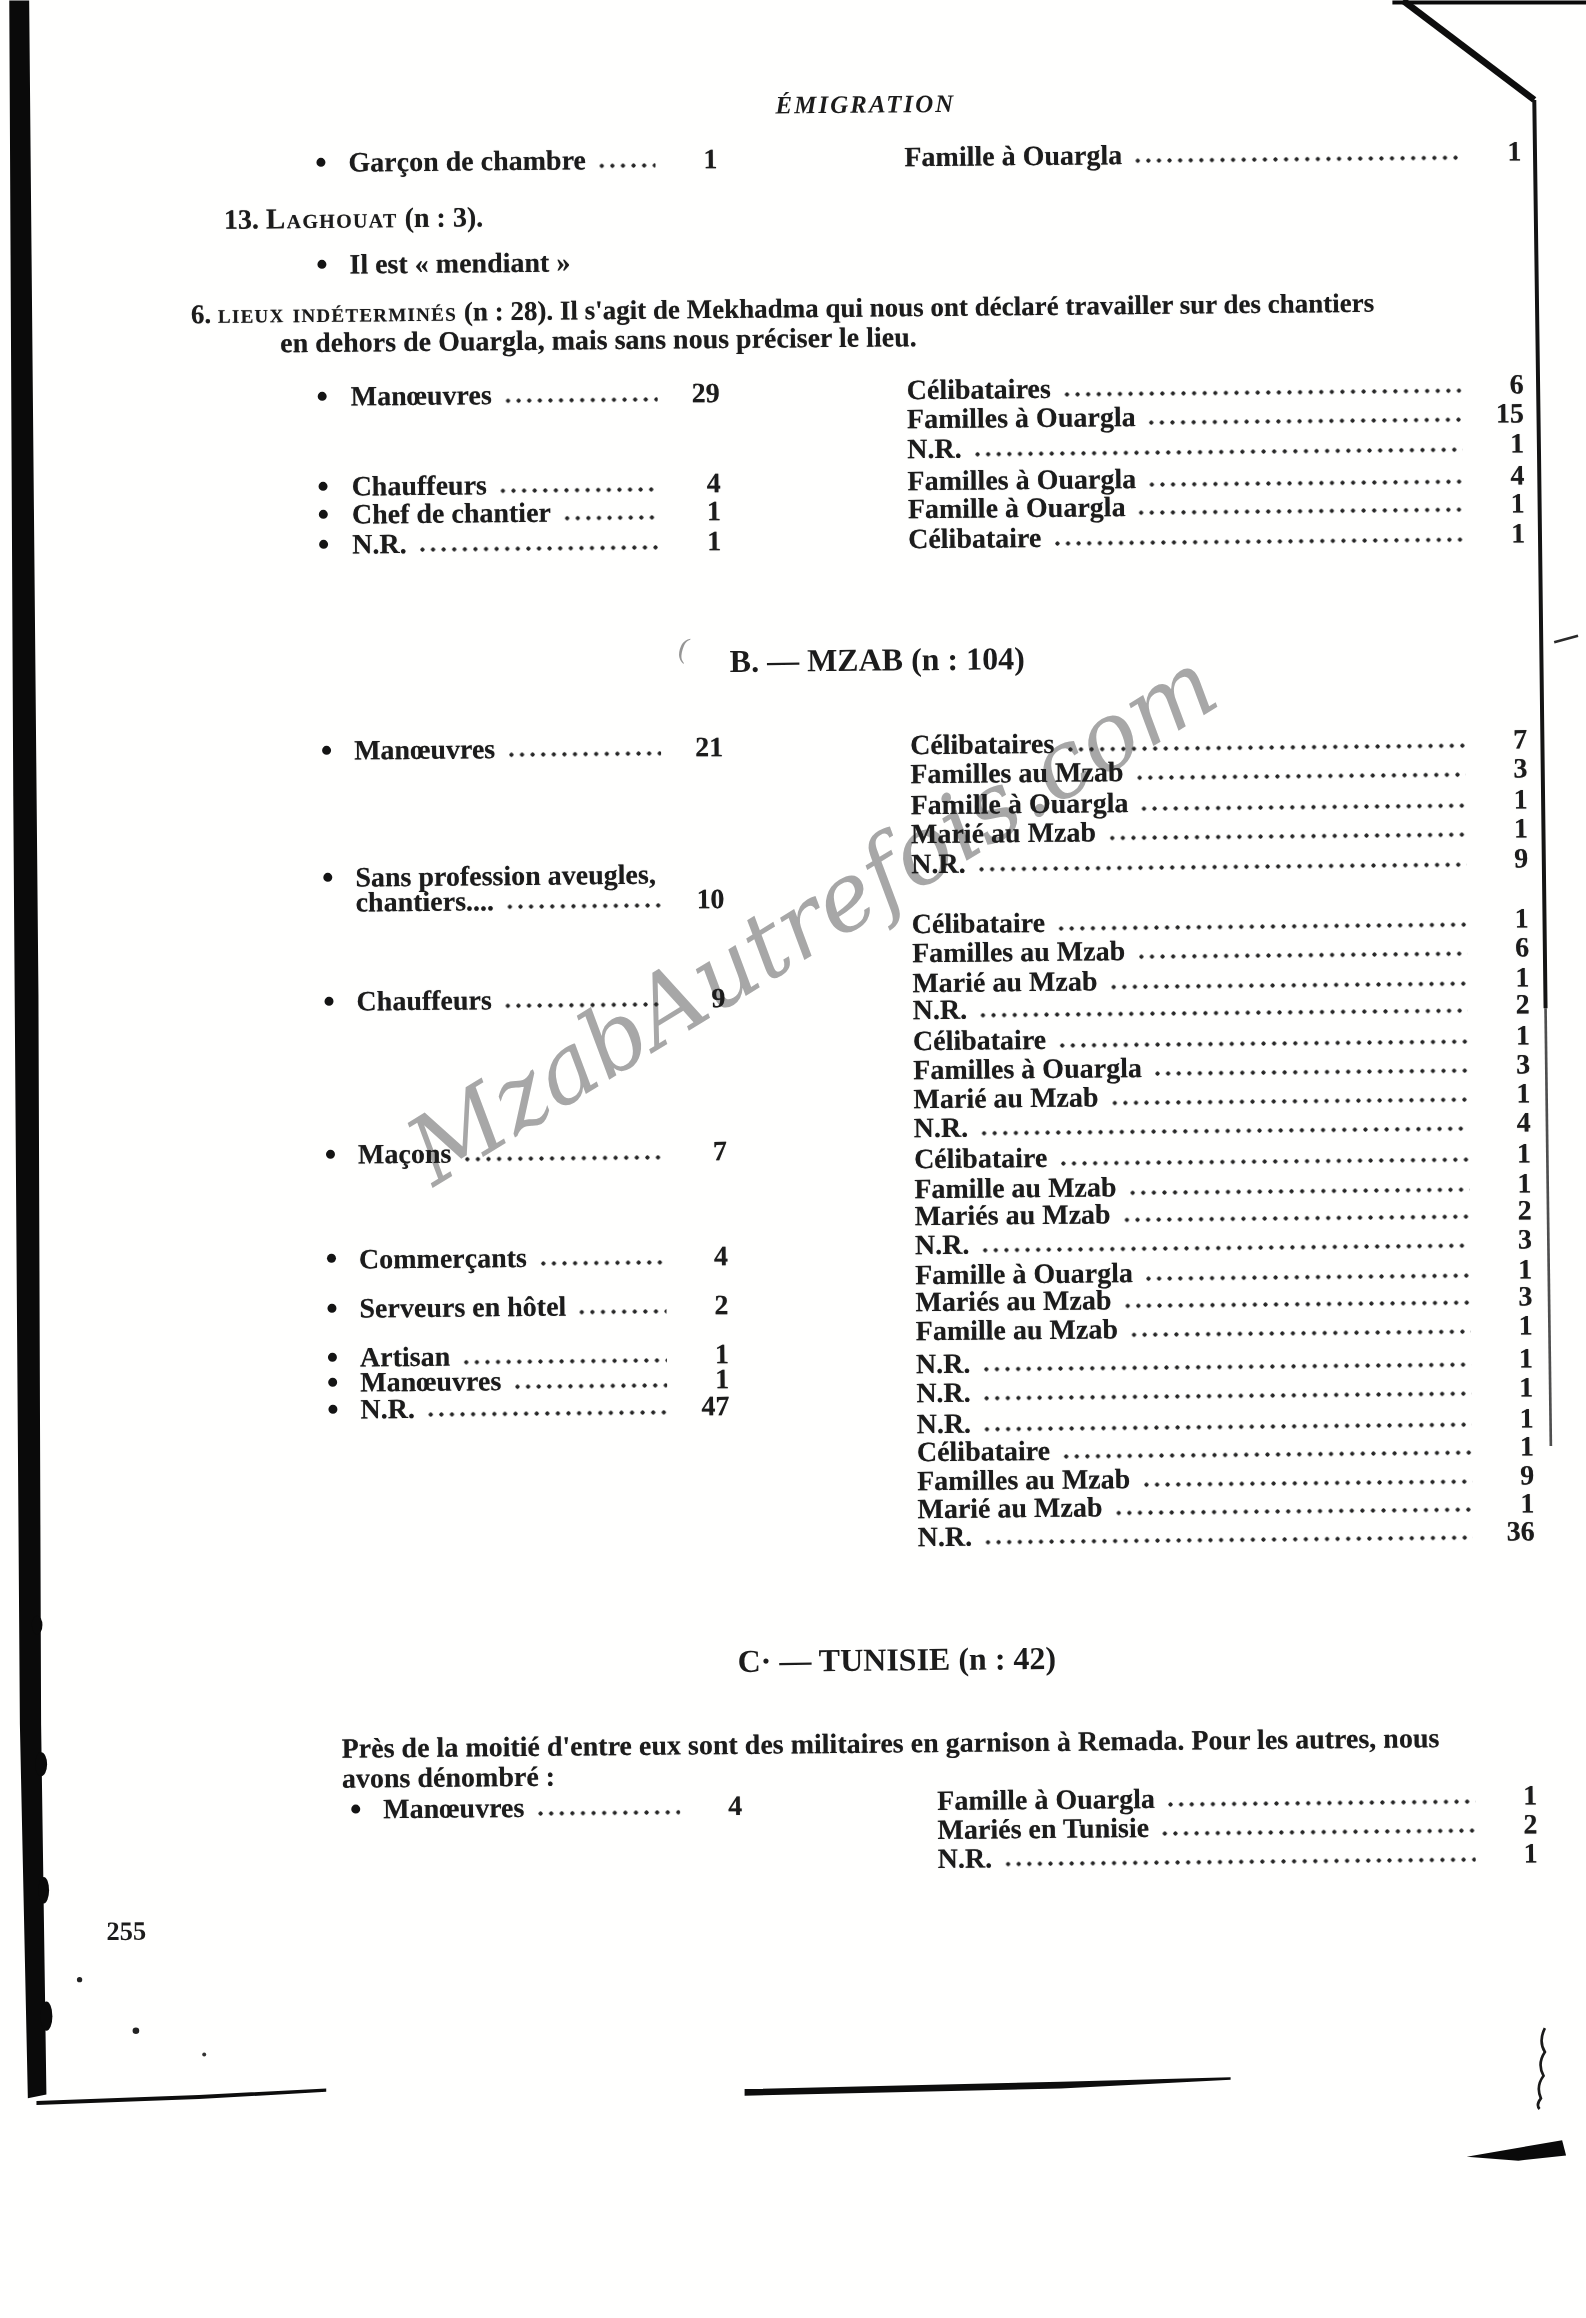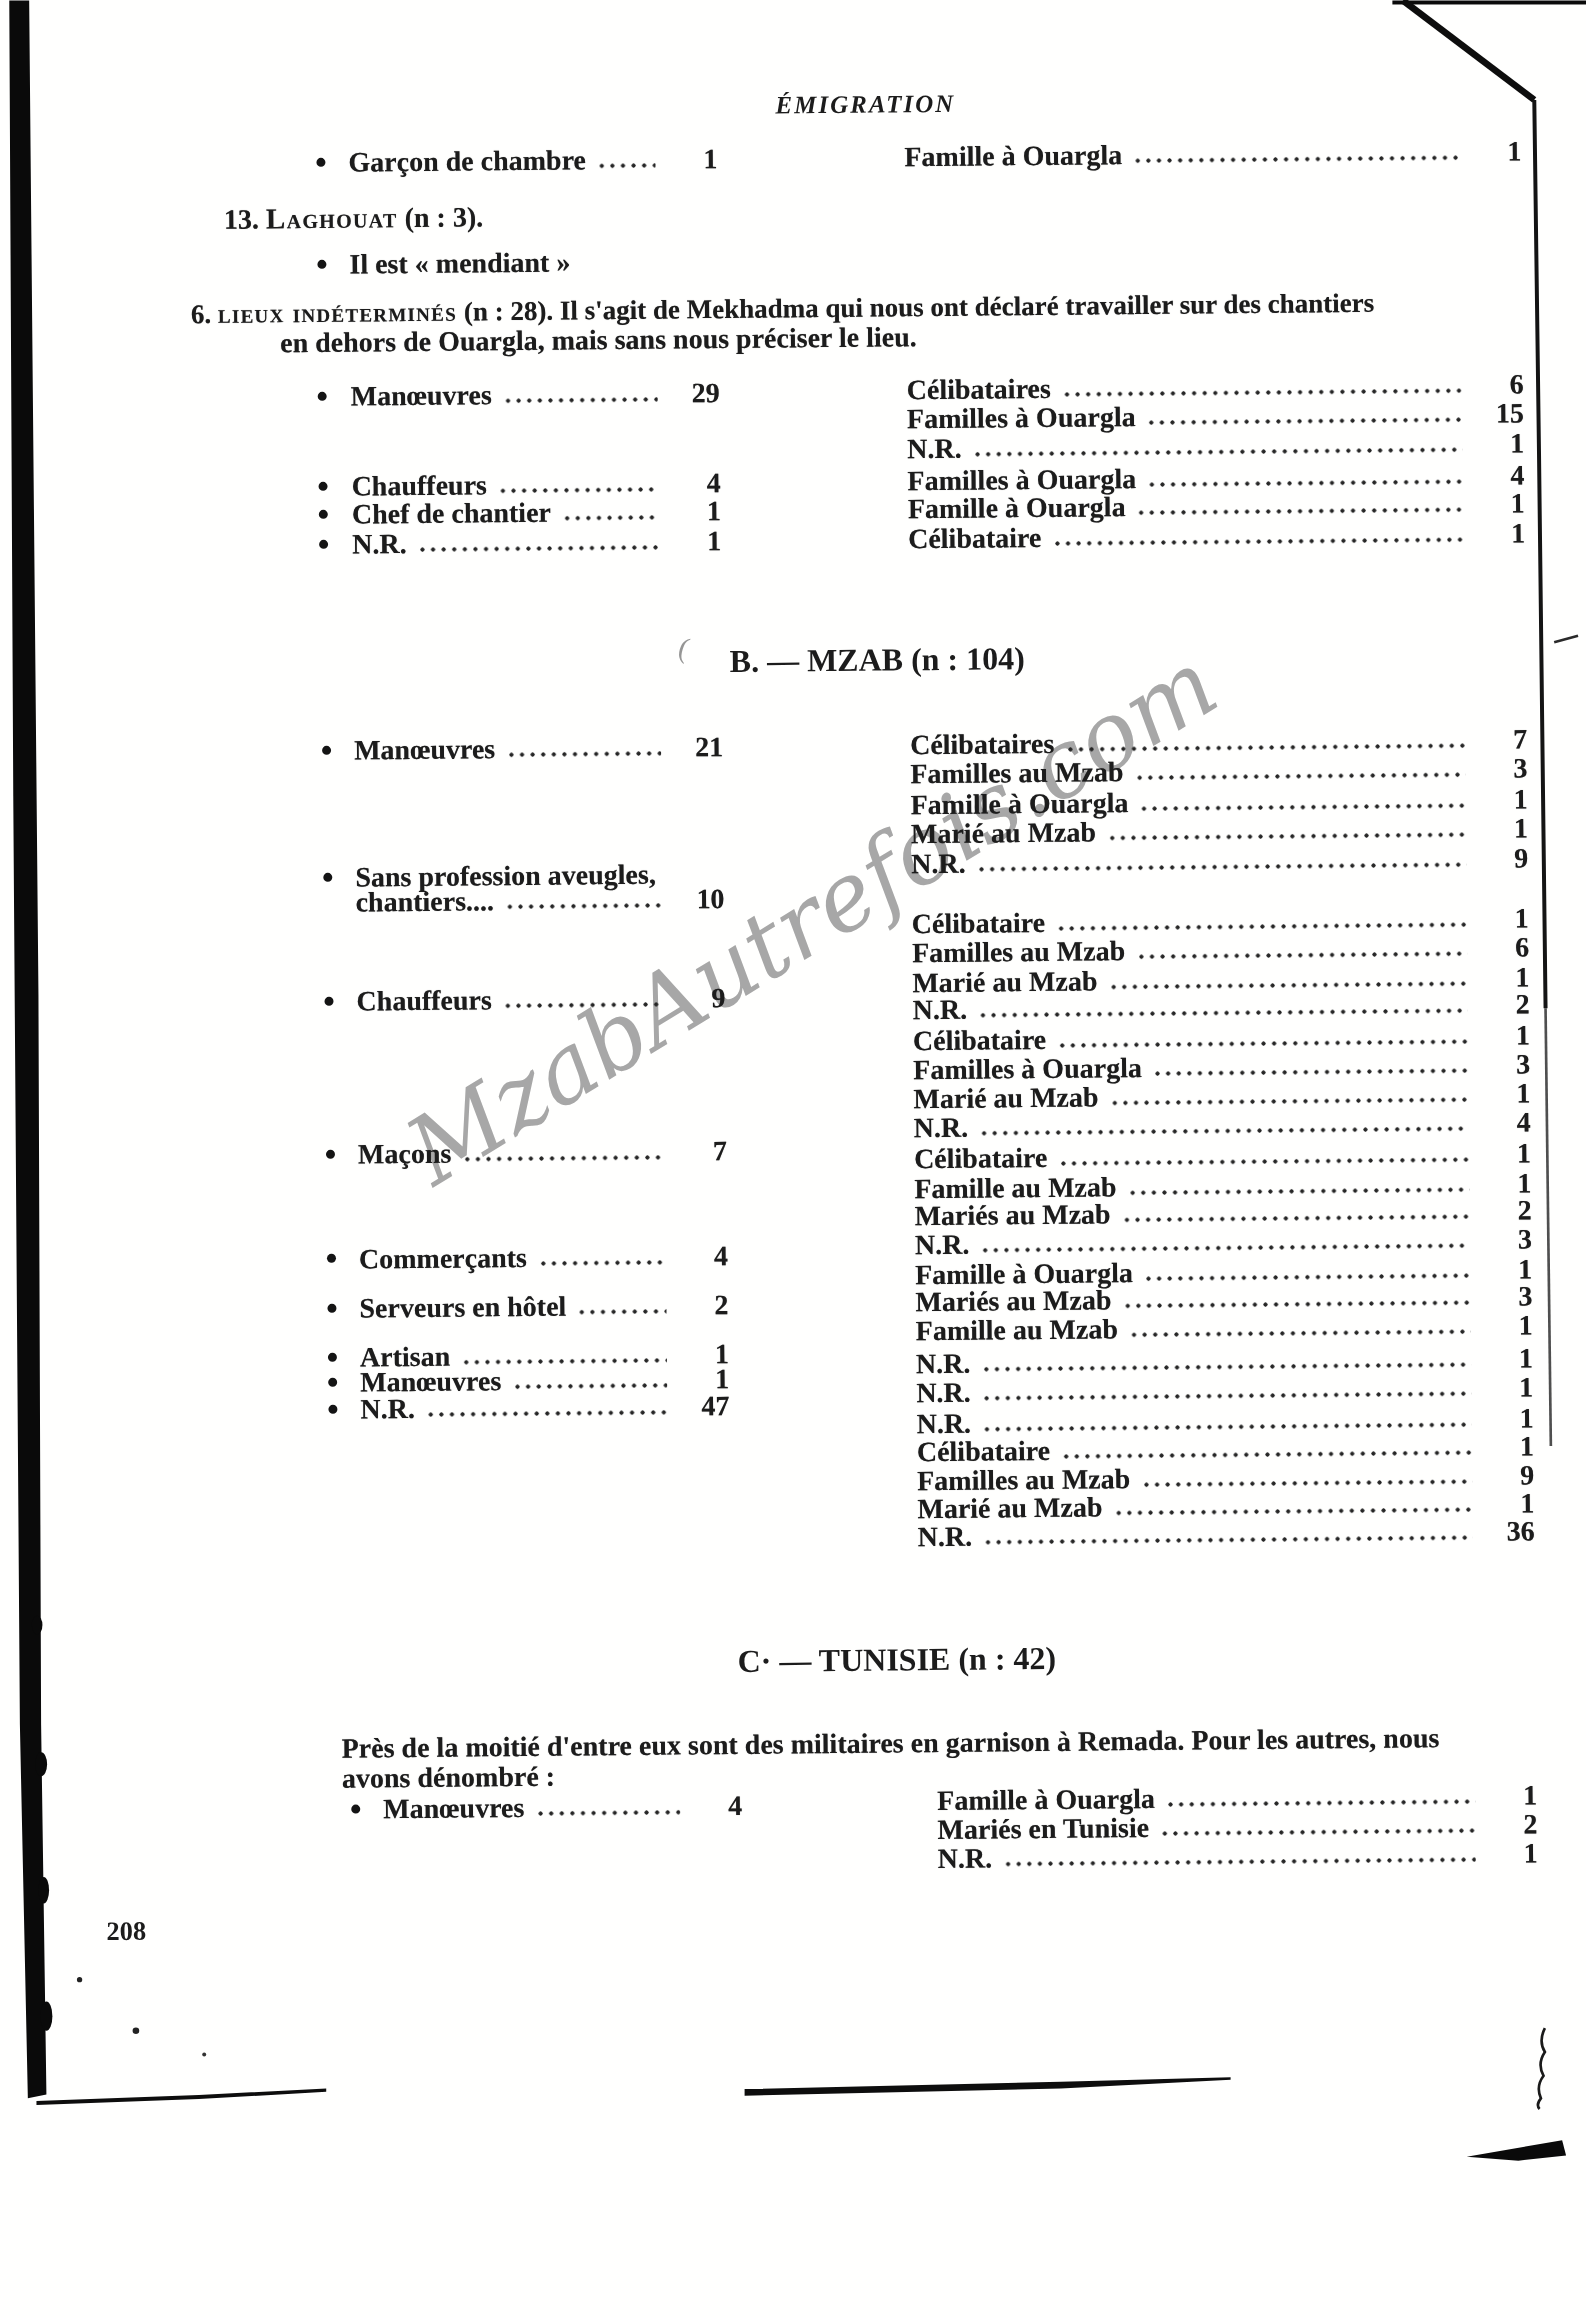--- a/index.html
+++ b/index.html
@@ -345,21 +345,21 @@
       <span class="lbl">Mariés en Tunisie</span>
       <span class="dots"></span>
       <span class="val">2</span>
     </div>
     <div class="row rcolc" style="top:1853px">
       <span class="lbl">N.R.</span>
       <span class="dots"></span>
       <span class="val">1</span>
     </div>
 
-    <div class="pagenum">208</div>
+    <div class="pagenum">255</div>
   </div>
 
   <svg class="artifacts" width="1586" height="2319" viewBox="0 0 2392 3496">
 
     <polygon points="14,0 44,0 58,1500 62,2600 70,3158 42,3164 30,2600 20,1200" fill="#0a0a0a"></polygon>
     <ellipse cx="56" cy="2450" rx="8" ry="14" fill="#0a0a0a"></ellipse>
     <ellipse cx="62" cy="2660" rx="9" ry="18" fill="#0a0a0a"></ellipse>
     <ellipse cx="66" cy="2850" rx="8" ry="20" fill="#0a0a0a"></ellipse>
     <ellipse cx="70" cy="3040" rx="9" ry="22" fill="#0a0a0a"></ellipse>
     <circle cx="120" cy="2985" r="4" fill="#222"></circle>

